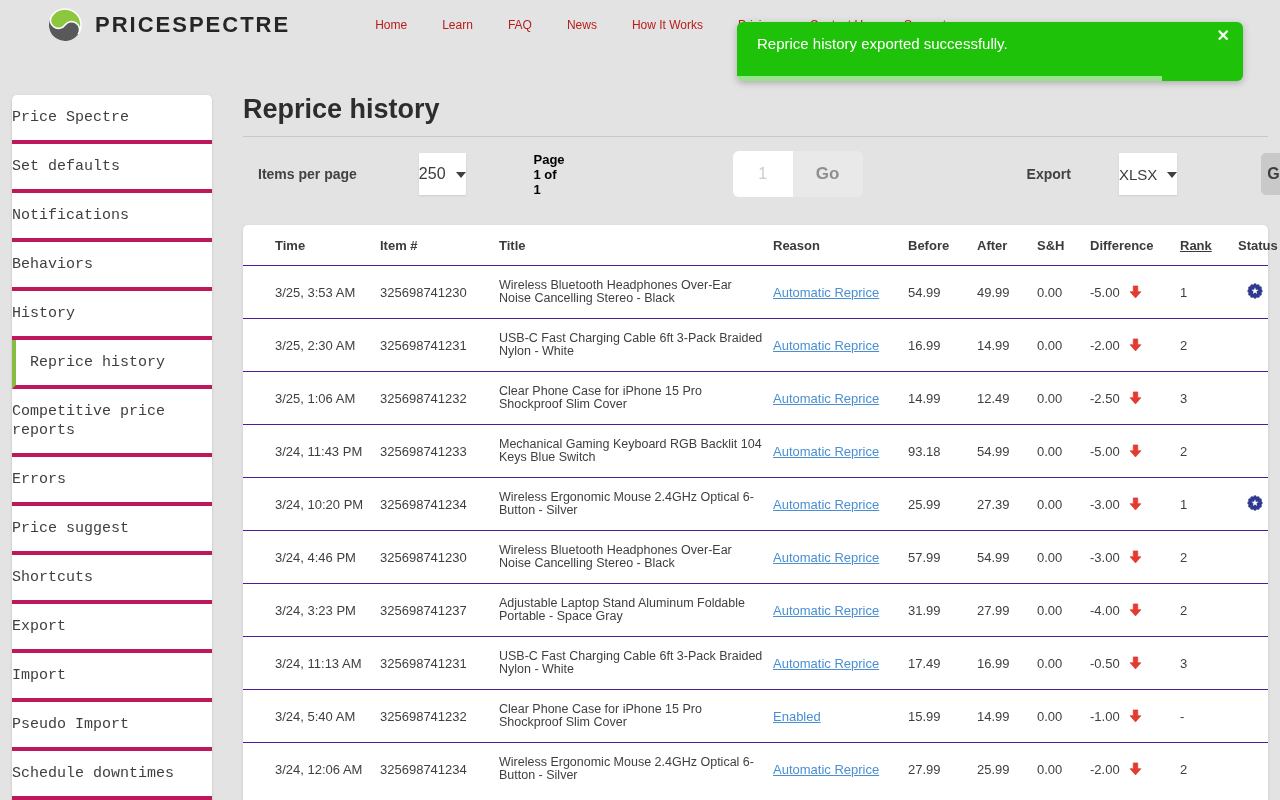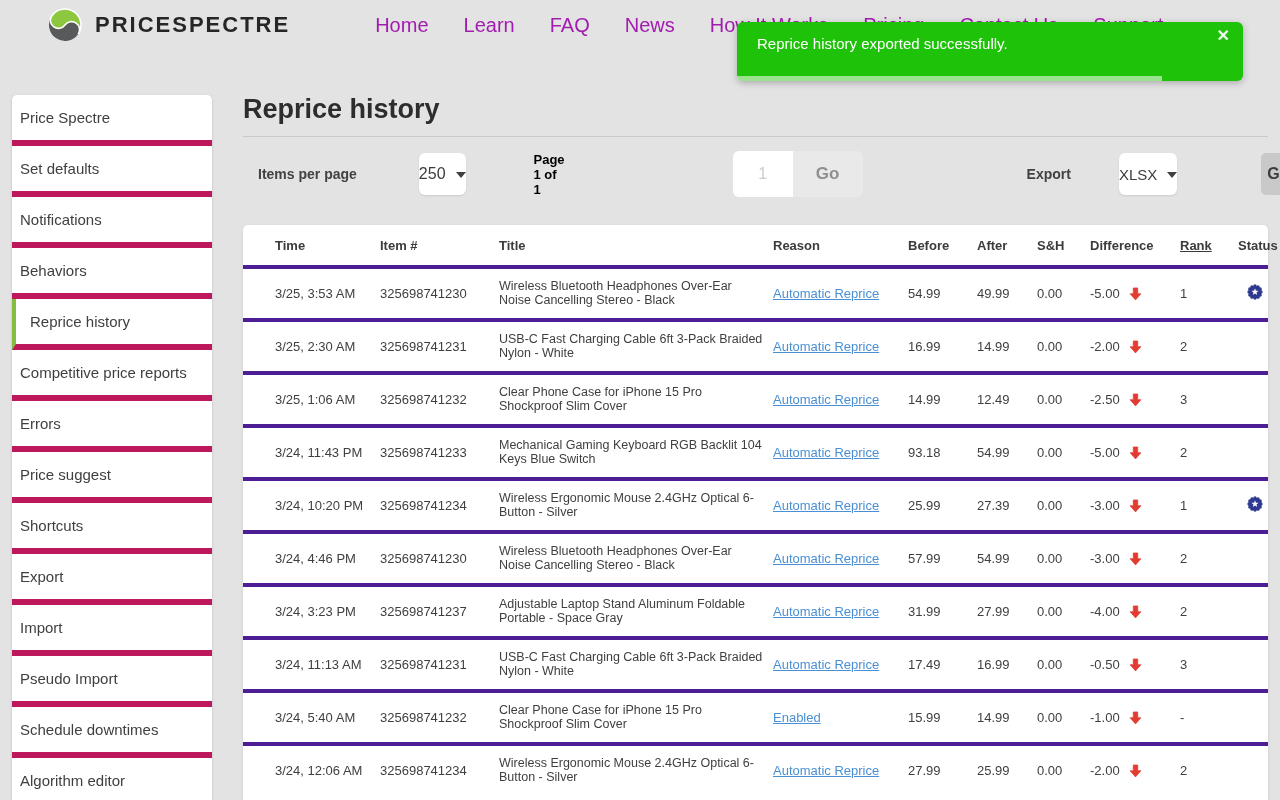--- a/index.html
+++ b/index.html
@@ -18,53 +18,53 @@
     background:#e3e3e3;
     font-family:"Liberation Sans", sans-serif;
     -webkit-font-smoothing:antialiased;
   }
   
   .topbar{position:absolute;top:0;left:0;right:0;height:50px;display:flex;align-items:center;}
   .logo{display:flex;align-items:center;gap:13px;margin-left:48px;cursor:pointer;}
   .logo-mark{width:34px;height:34px;display:block;}
   .wordmark{font-size:22px;font-weight:700;letter-spacing:2px;color:#262626;text-transform:uppercase;}
   .nav{display:flex;gap:35px;margin-left:85px;}
-  .nav-link{font-size:20px;color:#a21caf;text-decoration:none;cursor:pointer;white-space:nowrap;}
+  .nav-link{font-size:12px;color:#b91c1c;text-decoration:none;cursor:pointer;white-space:nowrap;}
   
   .toast{
     position:absolute;left:737px;top:22px;width:506px;height:59px;z-index:20;
     background:var(--toast-green);border-radius:6px;color:#fff;
     box-shadow:0 2px 7px rgba(0,0,0,.25);
   }
   .toast-msg{padding:13px 20px 0 20px;font-size:15px;}
   .toast-close{
     position:absolute;top:5px;right:13px;font-size:16px;font-weight:700;
     color:rgba(255,255,255,.95);cursor:pointer;line-height:18px;
   }
   .toast-progress{position:absolute;left:0;bottom:0;height:5px;background:rgba(255,255,255,.55);border-radius:0 0 0 6px;}
   
   .sidebar{
     position:absolute;left:12px;top:95px;width:200px;background:#fff;border-radius:5px;
     box-shadow:0 1px 3px rgba(0,0,0,.15);overflow:hidden;
   }
   .side-item{
-    padding:13px 8px;font-size:15px;color:#3f3f3f;border-bottom:6px solid #be185d;
-    line-height:19px;cursor:pointer;
+    padding:13px 0;font-size:15px;color:#3f3f3f;border-bottom:4px solid #be185d;
+    line-height:19px;cursor:pointer;font-family:Liberation Mono, monospace;
   }
   .side-item.active{border-left:4px solid var(--accent-green);padding-left:14px;}
   
   .main{position:absolute;left:243px;top:95px;width:1025px;}
   .page-title{margin:0;font-size:27px;line-height:29px;font-weight:700;color:#2d2d2d;}
   .title-rule{border:none;border-top:1px solid #c9c9c9;margin:12px 0 0 0;}
   
   .controls{display:flex;align-items:center;margin-top:12px;height:50px;gap:48px;}
   .ctl-label{font-size:14px;font-weight:700;color:#424242;white-space:nowrap;}
   .items-label{margin-left:15px;}
   .select-btn{
-    background:#fff;border-radius:6px;display:flex;align-items:center;justify-content:center;gap:10px;
+    background:#fff;border-radius:0;display:flex;align-items:center;justify-content:center;gap:10px;
     font-size:16px;color:#3c3c3c;box-shadow:0 1px 2px rgba(0,0,0,.10);cursor:pointer;
   }
   .ipp-select{width:78px;height:42px;margin-left:14px;}
   .fmt-select{width:85px;height:42px;font-size:15px;}
   .caret{width:0;height:0;border-left:5px solid transparent;border-right:5px solid transparent;border-top:6px solid #3f3f3f;margin-top:2px;}
   .page-info{margin-left:20px;font-size:13px;font-weight:700;color:#000000;}
   .pagination{display:flex;margin-left:54px;background:#fff;border-radius:6px;overflow:hidden;box-shadow:0 1px 2px rgba(0,0,0,.10);}
   .page-btn{width:48px;height:48px;display:flex;align-items:center;justify-content:center;font-size:16px;color:#555;cursor:pointer;background:#fff;border:none;}
   .page-current{background:#f1f1f1;color:#2d2d2d;font-size:16px;}
   .jump{display:flex;margin-left:18px;}
@@ -85,21 +85,21 @@
   
   .table-card{margin-top:26px;background:#fff;border-radius:5px 5px 0 0;box-shadow:0 1px 3px rgba(0,0,0,.12);min-height:576px;}
   .thead,.tr{
     display:grid;
     grid-template-columns:105px 119px 274px 135px 69px 60px 53px 90px 58px 1fr;
     padding-left:32px;align-items:center;
   }
   .thead{height:40px;}
   .th{font-size:13px;font-weight:700;color:#3b3b3b;}
   .th.underline{text-decoration:underline;cursor:pointer;}
-  .tr{height:53px;border-top:4px solid #4c1d95;}
+  .tr{height:53px;border-top:1px solid #4c1d95;}
   .td{font-size:13px;color:#3f3f3f;padding-right:10px;}
   .td.title{font-size:12.5px;line-height:13.5px;}
   .reason-link{font-size:13px;color:var(--link-blue);text-decoration:underline;cursor:pointer;}
   .diff{display:flex;align-items:center;gap:9px;}
   .arrow-down{color:var(--arrow-red);display:inline-flex;}
   .arrow-down svg{display:block;}
   .cell-status{padding-left:8px;}
   .badge{color:var(--badge-navy);display:inline-flex;}
   .badge svg{display:block;}
 </style>
@@ -132,20 +132,21 @@
   <div class="toast-msg">Reprice history exported successfully.</div>
   <span class="toast-close">✕</span>
   <div class="toast-progress" style="width: 84%;"></div>
 </div>
 
 <aside class="sidebar">
     <div class="side-item">Price Spectre</div>
     <div class="side-item">Set defaults</div>
     <div class="side-item">Notifications</div>
     <div class="side-item">Behaviors</div>
+    <div class="side-item">History</div>
     <div class="side-item active">Reprice history</div>
     <div class="side-item">Competitive price reports</div>
     <div class="side-item">Errors</div>
     <div class="side-item">Price suggest</div>
     <div class="side-item">Shortcuts</div>
     <div class="side-item">Export</div>
     <div class="side-item">Import</div>
     <div class="side-item">Pseudo Import</div>
     <div class="side-item">Schedule downtimes</div>
     <div class="side-item">Algorithm editor</div>

